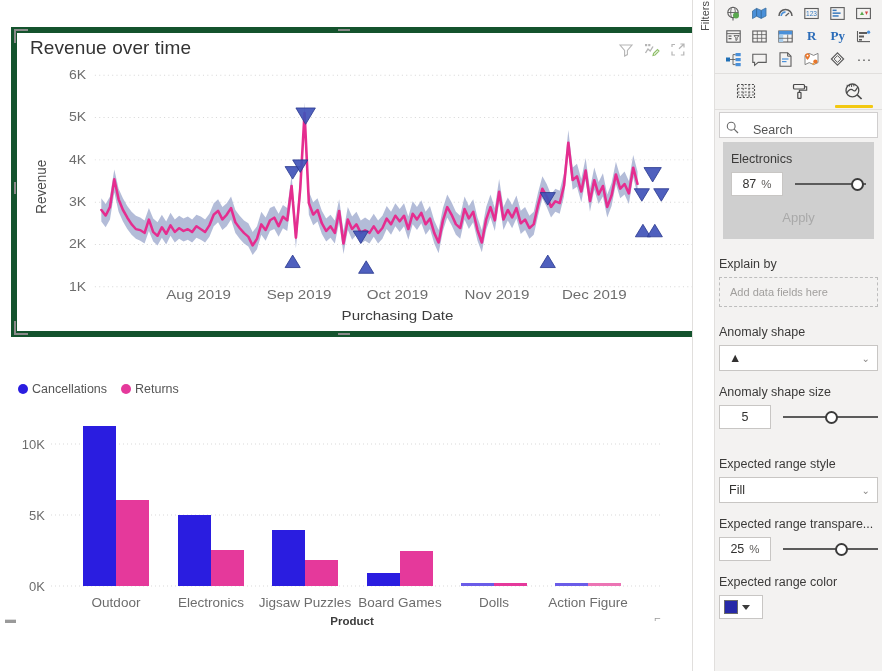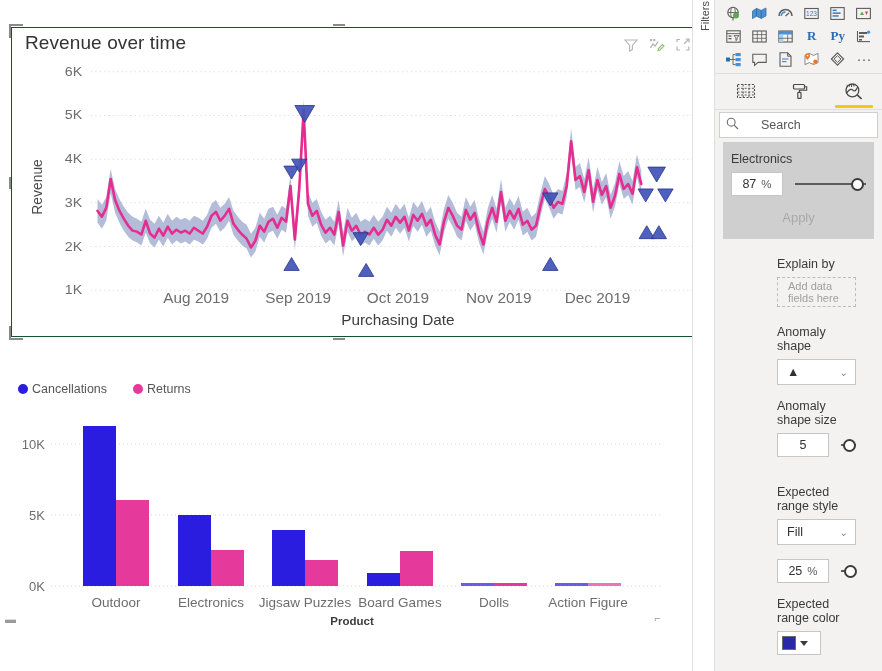--- a/index.html
+++ b/index.html
@@ -15,21 +15,21 @@
 
   
   #canvas {
     position: absolute; left: 0; top: 0; width: 692px; height: 671px;
     background: #ffffff;
   }
 
   
   #visual-line {
     position: absolute; left: 11px; top: 27px; width: 719px; height: 310px;
-    background: #ffffff; border: 1px solid #14532d;
+    background: #ffffff; border: 6px solid #14532d;
   }
   .handle { position:absolute; background:#8a8a8a; }
   .h-corner-v { width:2px; height:14px; }
   .h-corner-h { width:14px; height:2px; }
   .h-mid-v { width:2px; height:12px; }
   .h-mid-h { width:12px; height:2px; }
 
   .vis-title {
     position:absolute; left:13px; top:4px;
     font-size:19px; color:#333333; font-weight:400; letter-spacing:.1px;
@@ -44,21 +44,21 @@
   .plot { position:absolute; left:0; top:0; width:100%; height:100%; }
 
   
   #visual-bar {
     position:absolute; left:4px; top:340px; width:668px; height:290px;
     background:#ffffff;
   }
   .vis2-title {
     position:absolute; left:14px; top:8px; font-size:19px; color:#333; font-weight:400;
   }
-  .legend { position:absolute; left:14px; top:42px; display:flex; align-items:center; gap:26px; }
+  .legend { position:absolute; left:14px; top:42px; display:flex; align-items:center; gap:14px; }
   .legend .item { display:flex; align-items:center; gap:4px; font-size:12.5px; color:#555; }
   .legend .dot { width:10px; height:10px; border-radius:50%; display:inline-block; }
 
   .corner-mark { position:absolute; color:#9a9a9a; font-size:11px; }
 
   
   #right-panel {
     position:absolute; left:692px; top:0; width:190px; height:671px;
     background:#f3f2f1; border-left:1px solid #e1dfdd;
   }
@@ -97,30 +97,30 @@
     cursor:pointer; position:relative; margin-left:8px;
   }
   .pane-tab .underline {
     position:absolute; left:4px; right:4px; bottom:1px; height:3px; background:transparent; border-radius:1px;
   }
   .pane-tab.active .underline { background:#f2c811; }
 
   #search-wrap { position:absolute; left:26px; top:112px; right:4px; height:26px; }
   #search-box {
     width:100%; height:26px; background:#ffffff; border:1px solid #d0cece;
-    display:flex; align-items:center; padding:0 6px; gap:22px;
+    display:flex; align-items:flex-end; padding:0 6px; gap:14px;
   }
   #search-box .sq { font-size:12px; color:#6b6b6b; }
   #search-text { font-size:12.5px; color:#555; }
 
   .panel-scroll {
     position:absolute; left:22px; top:142px; right:0; bottom:0;
     overflow:hidden; padding:0 0 0 0;
   }
-  .card { padding:0 26px;margin-left:36px; }
+  .card { padding:0 4px; }
   .card.highlight { background:#cfcfcf; margin:0 8px 0 8px; padding:10px 8px 14px 8px; }
 
   .field-label { font-size:12.5px; color:#3b3a39; margin:0 0 6px 0; }
 
   .row { display:flex; align-items:center; gap:12px; }
 
   .num-input {
     width:52px; height:24px; background:#ffffff; border:1px solid #c8c6c4;
     display:flex; align-items:center; justify-content:center; gap:5px;
     font-size:12.5px; color:#323130;
@@ -615,20 +615,21 @@
         <div class="field-label">Expected range style</div>
         <div class="select">
           <span>Fill</span>
           <span class="chev">⌄</span>
         </div>
       </div>
 
       <div class="spacer-14"></div>
 
       <div class="card">
+        <div class="field-label">Expected range transpare...</div>
         <div class="row">
           <div class="num-input">
             <span>25</span>
             <span class="pct">%</span>
           </div>
           <div class="slider">
             <span class="track"></span>
             <span class="knob" style="left:calc(61% - 6px)"></span>
           </div>
         </div>

